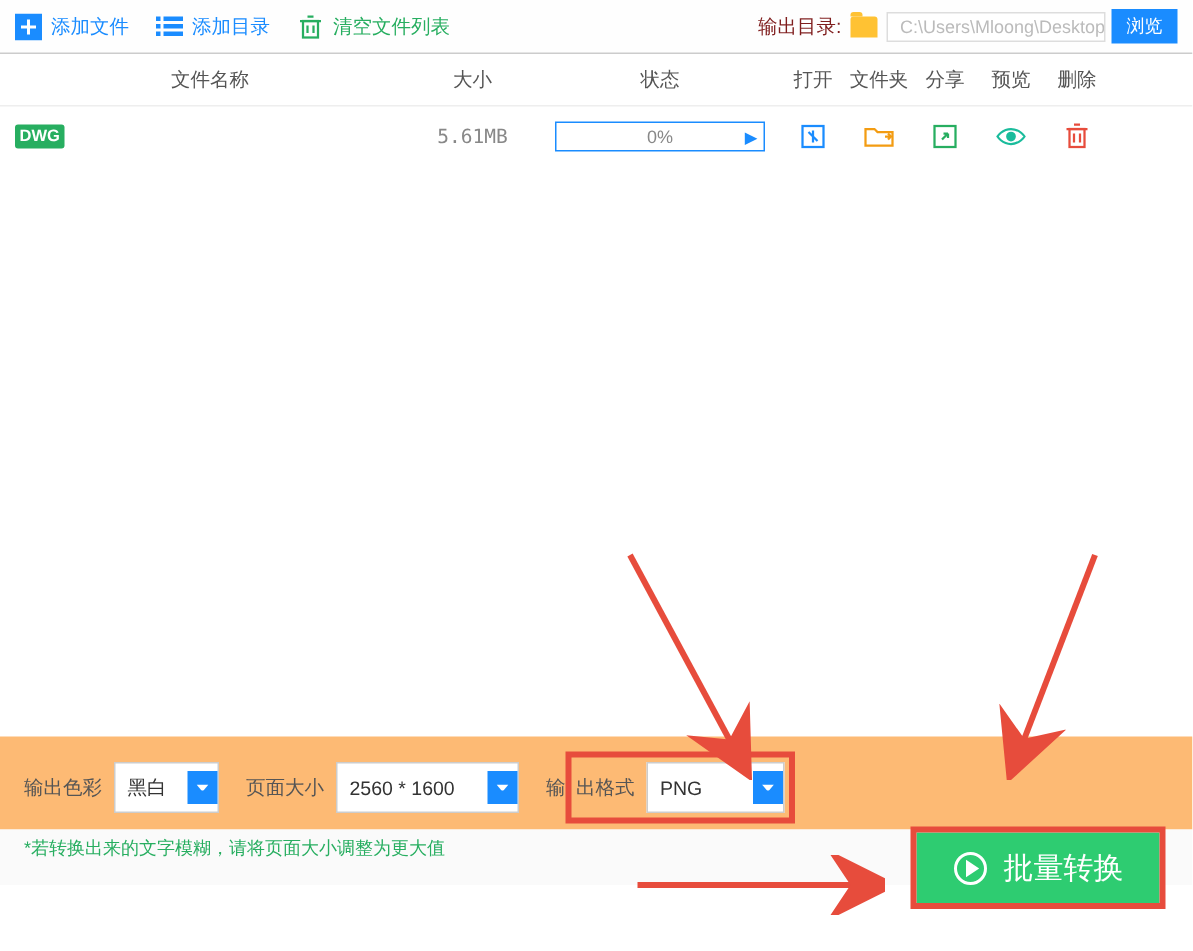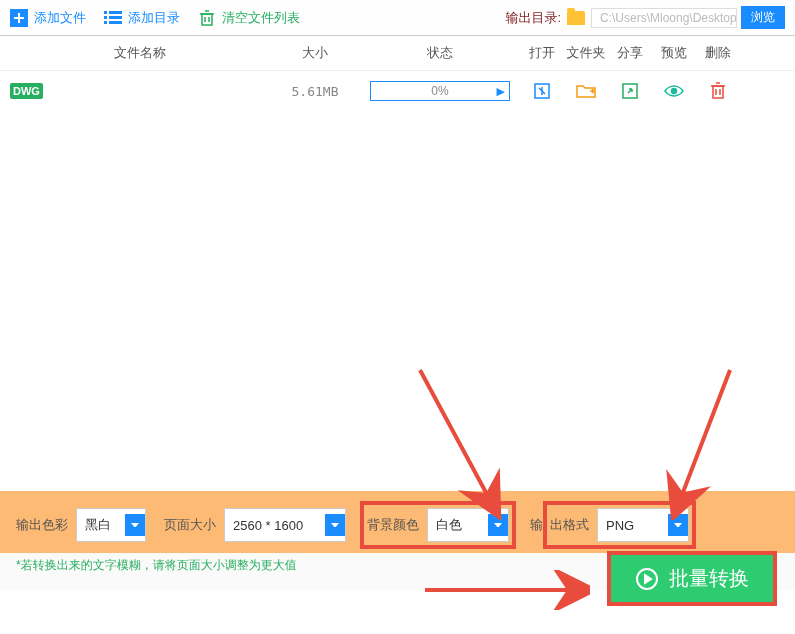--- a/index.html
+++ b/index.html
@@ -157,31 +157,20 @@
           <svg viewBox="0 0 10 6">
             <path d="M0 0l5 6 5-6z"></path>
           </svg>
         </span>
     </div>
   </div>
   <div class="set-group">
     <span class="set-label">页面大小</span>
     <div class="sel">
       <span class="sel-val" style="min-width:100px">2560 * 1600</span>
-      <span class="sel-arrow">
-          <svg viewBox="0 0 10 6">
-            <path d="M0 0l5 6 5-6z"></path>
-          </svg>
-        </span>
-    </div>
-  </div>
-  <div class="set-group highlight">
-    <span class="set-label">背景颜色</span>
-    <div class="sel">
-      <span class="sel-val" style="min-width:60px">白色</span>
       <span class="sel-arrow">
           <svg viewBox="0 0 10 6">
             <path d="M0 0l5 6 5-6z"></path>
           </svg>
         </span>
     </div>
   </div>
   <span class="set-label" style="margin-right:-14px">输</span>
   <div class="set-group highlight">
     <span class="set-label">出格式</span>

